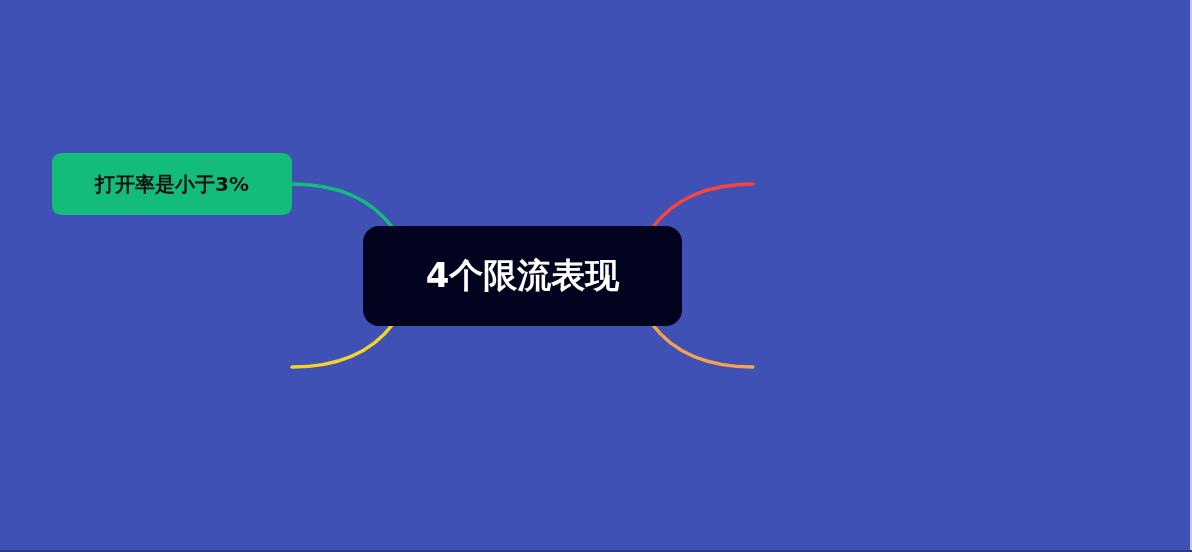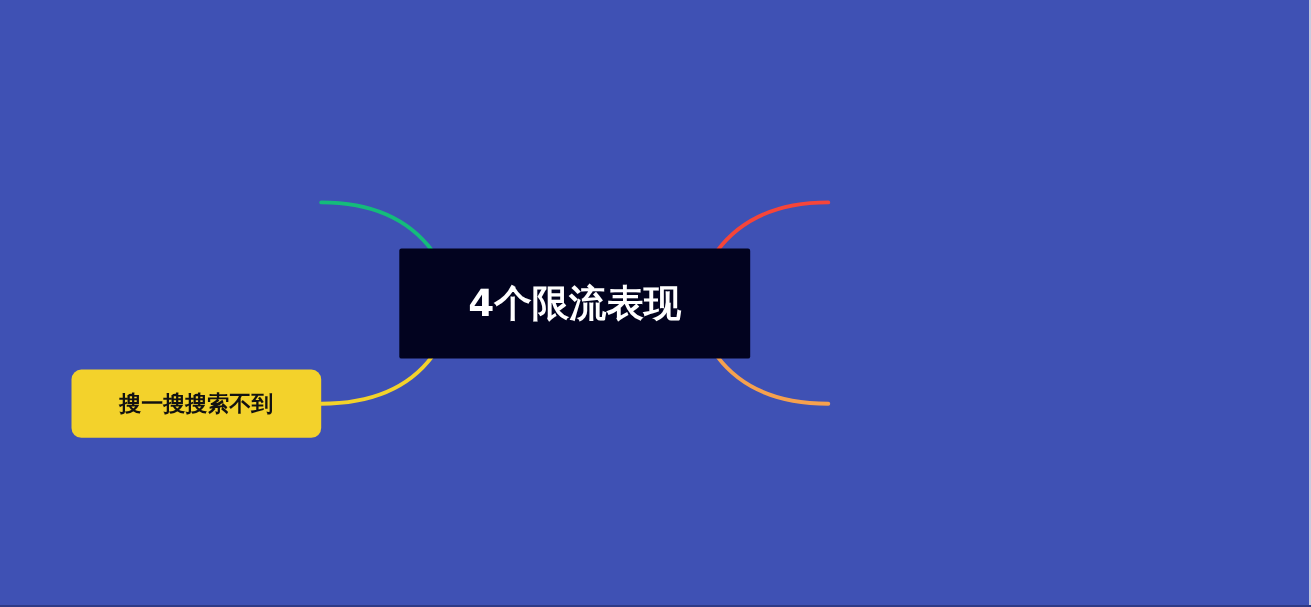--- a/index.html
+++ b/index.html
@@ -14,21 +14,21 @@
   .edge-bottom { position: absolute; left: 0; bottom: 0; width: 1192px; height: 2px; background: #2e3a86; }
   svg.links { position: absolute; left: 0; top: 0; }
   .node {
     position: absolute; box-sizing: border-box;
     display: flex; align-items: center; justify-content: center;
     border-radius: 9px; white-space: nowrap;
   }
   .center {
     left: 363px; top: 226px; width: 319px; height: 100px;
     background: #02031f; color: #ffffff;
-    font-size: 34px; font-weight: bold; border-radius: 2px;
+    font-size: 34px; font-weight: bold; border-radius: 16px;
   }
   .leaf { height: 62px; font-size: 20px; font-weight: bold; }
   .n-green  { left: 52px;  top: 153px; width: 240px; background: #14bc7b; color: #111; }
   .n-yellow { left: 65px;  top: 336px; width: 227px; background: #f3d22b; color: #111; }
   .n-red    { left: 753px; top: 153px; width: 206px; background: #f64539; color: #fff; }
   .n-orange { left: 753px; top: 336px; width: 381px; background: #f6a14e; color: #111; }
 </style>
 </head>
 <body>
 
@@ -38,22 +38,22 @@
     <path d="M292 184 C 340 184, 372 200, 393 228" fill="none" stroke="#14bc7b" stroke-width="3.5" stroke-linecap="round"></path>
     <path d="M292 367 C 340 367, 372 352, 393 324" fill="none" stroke="#f3d22b" stroke-width="3.5" stroke-linecap="round"></path>
     <path d="M753 184 C 705 184, 673 200, 652 228" fill="none" stroke="#f64539" stroke-width="3.5" stroke-linecap="round"></path>
     <path d="M753 367 C 705 367, 673 352, 652 324" fill="none" stroke="#f6a14e" stroke-width="3.5" stroke-linecap="round"></path>
   </svg>
 
   <div class="node center">
     <span>4个限流表现</span>
   </div>
 
+  <div class="node leaf n-green">
+    <span>打开率是小于3%</span>
+  </div>
 
-  <div class="node leaf n-yellow">
-    <span>搜一搜搜索不到</span>
-  </div>
 
 
 
   <div class="edge-right"></div>
   <div class="edge-bottom"></div>
 </div>
 
 </body></html>

